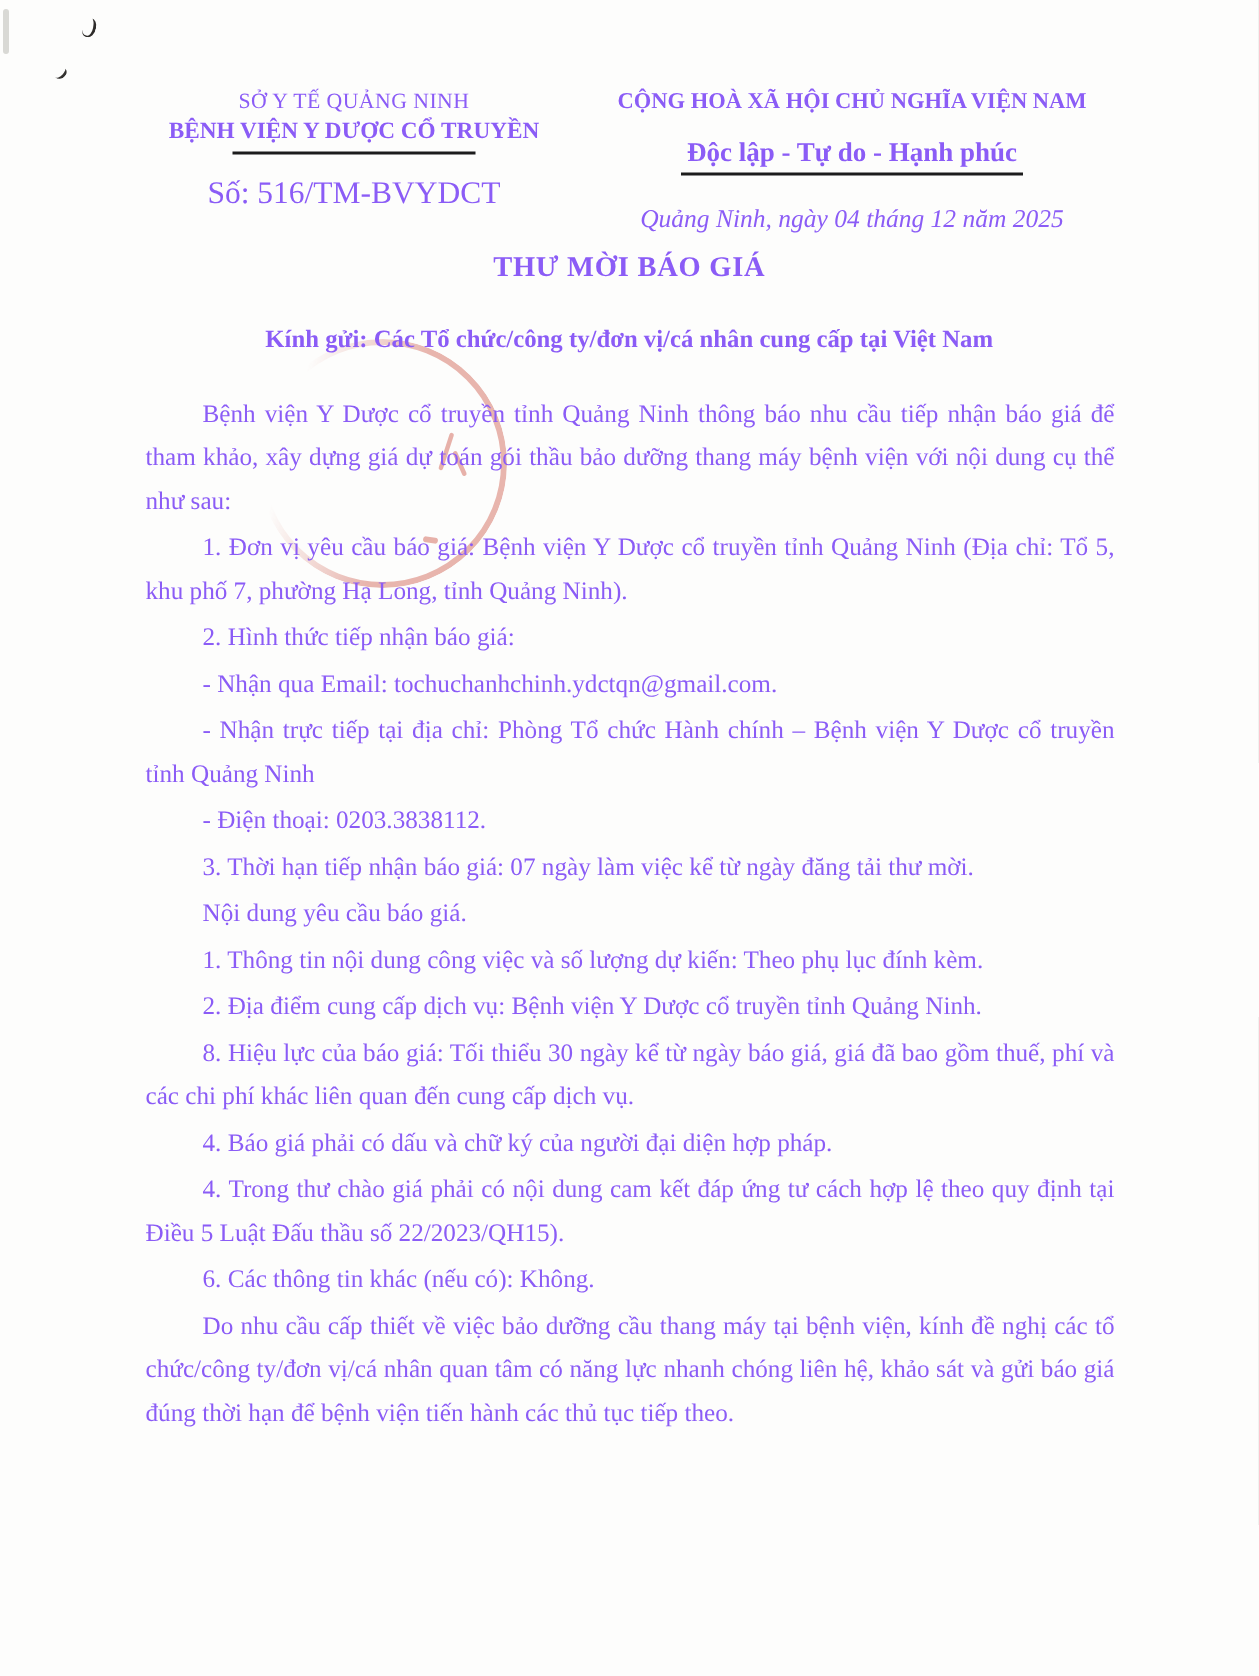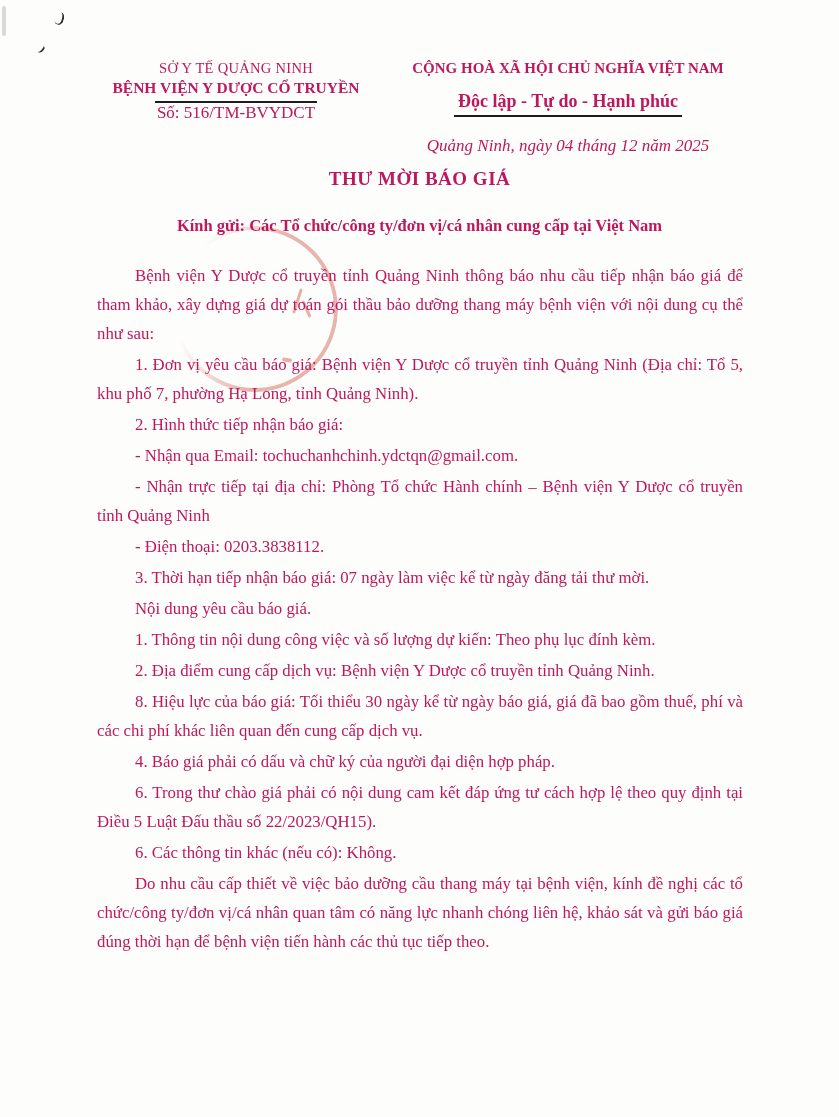--- a/index.html
+++ b/index.html
@@ -3,21 +3,21 @@
 <meta charset="utf-8">
 <style>
   html, body { margin: 0; padding: 0; background: #e8e8e6; }
   .page {
     position: relative;
     width: 839px; height: 1117px;
     margin: 0 auto;
     background: #fdfdfc;
     overflow: hidden;
     font-family: "Liberation Serif", "DejaVu Serif", serif;
-    color: #be185d;
+    color: #8b5cf6;
   }
 
   
   .edge-smudge {
     position: absolute; left: 2px; top: 6px; width: 4px; height: 30px;
     background: #d9d9d5; border-radius: 2px;
   }
   .pen-mark { position: absolute; width: 7px; height: 12px; }
   .pen-mark-1 { left: 55px; top: 12px;
     border-right: 2.5px solid #2e2c2a; border-bottom: 1px solid #2e2c2a;
@@ -37,21 +37,21 @@
   .stamp-squiggle { position: absolute; background: rgba(198,62,44,0.40); border-radius: 2px; }
   .sq1 { left: 296px; top: 288px; width: 3px; height: 26px; transform: rotate(18deg); }
   .sq2 { left: 305px; top: 300px; width: 3px; height: 18px; transform: rotate(-24deg); }
   .sq3 { left: 282px; top: 358px; width: 10px; height: 4px; transform: rotate(8deg); }
 
   
   .hdr-left { position: absolute; left: 98px; top: 60px; width: 276px; text-align: center; }
   .dept { font-size: 14.5px; letter-spacing: 0.3px; white-space: nowrap; }
   .org  { font-size: 15.5px; font-weight: bold; margin-top: 2px; white-space: nowrap; }
   .org-rule { width: 162px; height: 2px; background: #1c1c1c; margin: 4px auto 0; }
-  .doc-no { font-size: 17px; }
+  .doc-no { font-size: 21px; margin-top: 13px; }
 
   .hdr-right { position: absolute; left: 388px; top: 60px; width: 360px; text-align: center; }
   .nation { font-size: 15px; font-weight: bold; white-space: nowrap; }
   .motto  { font-size: 18px; font-weight: bold; margin-top: 14px; white-space: nowrap; }
   .motto-rule { width: 228px; height: 2px; background: #1c1c1c; margin: 3px auto 0; }
   .dateline { font-size: 17px; font-style: italic; margin-top: 19px; white-space: nowrap; }
 
   .doc-title {
     position: absolute; top: 168px; left: 0; width: 100%;
     text-align: center; font-size: 19px; font-weight: bold; letter-spacing: 0.5px;
@@ -84,21 +84,21 @@
   <div class="stamp-squiggle sq3"></div>
 
   <div class="hdr-left">
     <div class="dept">SỞ Y TẾ QUẢNG NINH</div>
     <div class="org">BỆNH VIỆN Y DƯỢC CỔ TRUYỀN</div>
     <div class="org-rule"></div>
     <div class="doc-no">Số: 516/TM-BVYDCT</div>
   </div>
 
   <div class="hdr-right">
-    <div class="nation">CỘNG HOÀ XÃ HỘI CHỦ NGHĨA VIỆT NAM</div>
+    <div class="nation">CỘNG HOÀ XÃ HỘI CHỦ NGHĨA VIỆN NAM</div>
     <div class="motto">Độc lập - Tự do - Hạnh phúc</div>
     <div class="motto-rule"></div>
     <div class="dateline">Quảng Ninh, ngày 04 tháng 12 năm 2025</div>
   </div>
 
   <div class="doc-title">THƯ MỜI BÁO GIÁ</div>
   <div class="salutation">Kính gửi: Các Tổ chức/công ty/đơn vị/cá nhân cung cấp tại Việt Nam</div>
 
   <div class="body-text">
     <p class="para">Bệnh viện Y Dược cổ truyền tỉnh Quảng Ninh thông báo nhu cầu tiếp nhận báo giá để tham khảo, xây dựng giá dự toán gói thầu bảo dưỡng thang máy bệnh viện với nội dung cụ thể như sau:</p>
@@ -106,18 +106,18 @@
     <p class="para">2. Hình thức tiếp nhận báo giá:</p>
     <p class="para">- Nhận qua Email: tochuchanhchinh.ydctqn@gmail.com.</p>
     <p class="para">- Nhận trực tiếp tại địa chỉ: Phòng Tổ chức Hành chính – Bệnh viện Y Dược cổ truyền tỉnh Quảng Ninh</p>
     <p class="para">- Điện thoại: 0203.3838112.</p>
     <p class="para">3. Thời hạn tiếp nhận báo giá: 07 ngày làm việc kể từ ngày đăng tải thư mời.</p>
     <p class="para bold">Nội dung yêu cầu báo giá.</p>
     <p class="para">1. Thông tin nội dung công việc và số lượng dự kiến: Theo phụ lục đính kèm.</p>
     <p class="para">2. Địa điểm cung cấp dịch vụ: Bệnh viện Y Dược cổ truyền tỉnh Quảng Ninh.</p>
     <p class="para">8. Hiệu lực của báo giá: Tối thiểu 30 ngày kể từ ngày báo giá, giá đã bao gồm thuế, phí và các chi phí khác liên quan đến cung cấp dịch vụ.</p>
     <p class="para">4. Báo giá phải có dấu và chữ ký của người đại diện hợp pháp.</p>
-    <p class="para">6. Trong thư chào giá phải có nội dung cam kết đáp ứng tư cách hợp lệ theo quy định tại Điều 5 Luật Đấu thầu số 22/2023/QH15).</p>
+    <p class="para">4. Trong thư chào giá phải có nội dung cam kết đáp ứng tư cách hợp lệ theo quy định tại Điều 5 Luật Đấu thầu số 22/2023/QH15).</p>
     <p class="para">6. Các thông tin khác (nếu có): Không.</p>
     <p class="para">Do nhu cầu cấp thiết về việc bảo dưỡng cầu thang máy tại bệnh viện, kính đề nghị các tổ chức/công ty/đơn vị/cá nhân quan tâm có năng lực nhanh chóng liên hệ, khảo sát và gửi báo giá đúng thời hạn để bệnh viện tiến hành các thủ tục tiếp theo.</p>
   </div>
 
 </div>
 
 </body></html>

